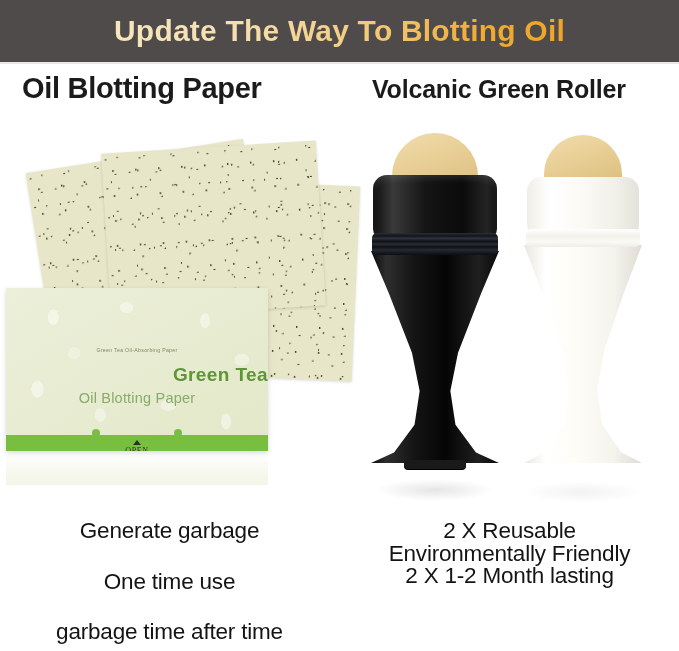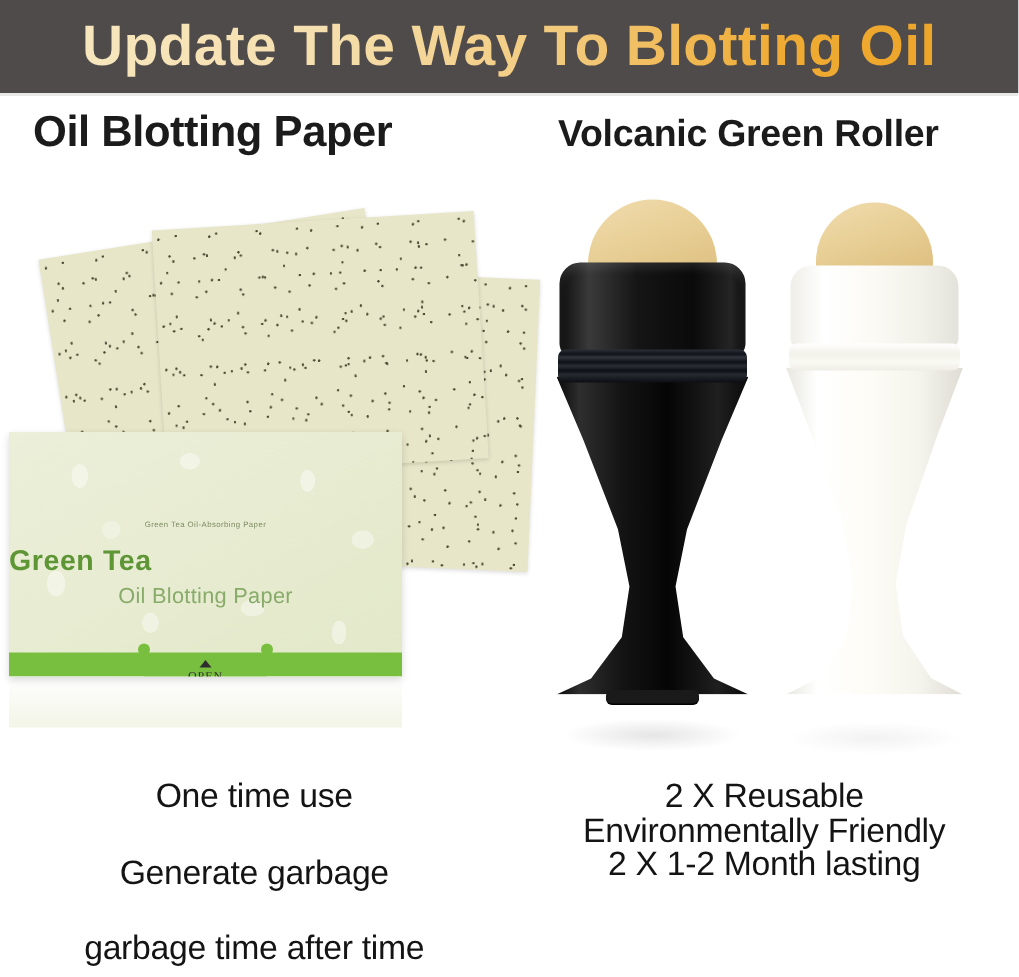--- a/index.html
+++ b/index.html
@@ -12,21 +12,21 @@
     overflow:hidden;
   }
 
   
   .header {
     position:absolute; left:0; top:0; width:679px; height:62px;
     background:#4f4b4b;
     display:flex; align-items:center; justify-content:center;
   }
   .header-title {
-    font-size:38px; font-weight:bold; letter-spacing:.2px;
+    font-size:30px; font-weight:bold; letter-spacing:.2px;
     white-space:nowrap;
     background:linear-gradient(to right,#f7e6bd 0%,#f5dfae 28%,#f2c878 58%,#efab33 82%,#edа52a 100%);
     background:linear-gradient(to right,#f7e6bd 0%,#f5dfae 28%,#f2c878 58%,#efab33 82%,#eda52a 100%);
     -webkit-background-clip:text;
     background-clip:text;
     color:transparent;
     -webkit-text-fill-color:transparent;
     text-shadow:none;
   }
   .header-underline {
@@ -90,21 +90,21 @@
   }
   .box-brand {
     position:absolute; left:0; right:0; top:44px; text-align:center;
     font-size:10.5px; letter-spacing:3px; color:#6d7a55; font-weight:normal;
   }
   .box-brand-sub {
     position:absolute; left:0; right:0; top:59px; text-align:center;
     font-size:5.2px; letter-spacing:.3px; color:#7d8a63;
   }
   .box-title {
-    position:absolute; left:0; right:0; top:76px; text-align:left;
+    position:absolute; left:0; right:0; top:76px; text-align:right;
     font-size:19px; font-weight:bold; color:#5e9535; letter-spacing:.4px;
   }
   .box-subtitle {
     position:absolute; left:0; right:0; top:102px; text-align:center;
     font-size:14.5px; color:#88ab6a; letter-spacing:.2px;
   }
   .box-green-strip {
     position:absolute; left:0; bottom:0; width:100%; height:16px;
     background:#79bf3f;
   }
@@ -271,22 +271,22 @@
     <div class="collar"></div>
     <div class="ridges"></div>
     <div class="body"></div>
 
     <div class="roller-reflection"></div>
   </div>
 </div>
 
 <div class="benefits">
   <div class="col col-left">
+    <div class="benefit-line">Generate garbage</div>
     <div class="benefit-line">One time use</div>
-    <div class="benefit-line">Generate garbage</div>
     <div class="benefit-line">garbage time after time</div>
   </div>
   <div class="col col-right">
     <div class="benefit-line">2 X Reusable</div>
     <div class="benefit-line">Environmentally Friendly</div>
     <div class="benefit-line">2 X 1-2 Month lasting</div>
   </div>
 </div>
 
 </body></html>

